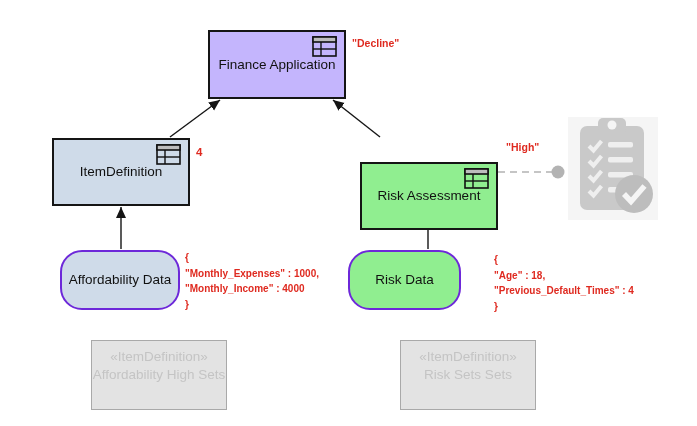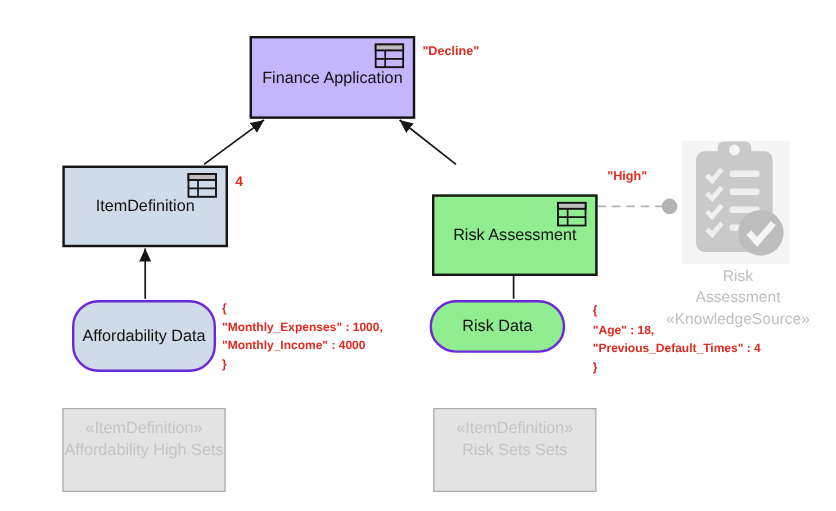--- a/index.html
+++ b/index.html
@@ -15,21 +15,21 @@
   .dec-blue{background:#CFDBE9;}
   .dec-green{background:#90EE90;}
   .input-data{border:2px solid #6d28d9;border-radius:22px;}
   .tbl-icon{position:absolute;top:4px;right:7px;}
   .red-annot{position:absolute;color:#DF2A20;font-size:10.5px;font-weight:700;line-height:1.2;}
   .red-json{position:absolute;color:#DF2A20;font-size:10px;font-weight:600;line-height:15.5px;white-space:nowrap;}
   .red-json div{height:15.5px;}
   .gray-box{
     position:absolute;background:#E3E3E3;border:1.5px solid #A9A9A9;box-sizing:border-box;
     display:flex;flex-direction:column;align-items:center;padding-top:7px;
-    color:#C4C4C4;font-size:13.5px;line-height:18px;text-align:center;
+    color:#C4C4C4;font-size:13.5px;line-height:18px;text-align:center;margin-left:39px;
   }
   .ks-icon{position:absolute;left:568px;top:117px;}
   .ks-label{
     position:absolute;left:553px;top:221px;width:124px;text-align:center;
     color:#BFBFBF;font-size:13px;line-height:18px;
   }
 </style>
 </head>
 <body>
 
@@ -85,21 +85,21 @@
   <div class="node input-data dec-blue" style="left:60px;top:250px;width:120px;height:60px;">
     <span class="node-label">Affordability Data</span>
   </div>
   <div class="red-json" style="left:185px;top:250px;">
     <div>{</div>
     <div>"Monthly_Expenses" : 1000,</div>
     <div>"Monthly_Income" : 4000</div>
     <div>}</div>
   </div>
 
-  <div class="node input-data dec-green" style="left:358px;top:250px;width:113px;height:44px;">
+  <div class="node input-data dec-green" style="left:348px;top:250px;width:113px;height:60px;">
     <span class="node-label">Risk Data</span>
   </div>
   <div class="red-json" style="left:494px;top:252px;">
     <div>{</div>
     <div>"Age" : 18,</div>
     <div>"Previous_Default_Times" : 4</div>
     <div>}</div>
   </div>
 
   <svg class="ks-icon" width="90" height="103" viewBox="0 0 90 103">
@@ -115,25 +115,20 @@
     </g>
     <g fill="#EFEFEF">
       <rect x="40" y="25" width="25" height="5.5" rx="2"></rect>
       <rect x="40" y="40" width="25" height="5.5" rx="2"></rect>
       <rect x="40" y="55" width="25" height="5.5" rx="2"></rect>
       <rect x="40" y="70" width="25" height="5.5" rx="2"></rect>
     </g>
     <circle cx="66" cy="77" r="19" fill="#BDBDBD"></circle>
     <path d="M56,77 l7,7.5 l13.5,-15.5" stroke="#F5F5F5" stroke-width="5.5" fill="none"></path>
   </svg>
-  <div class="ks-label">
-    <div>Risk</div>
-    <div>Assessment</div>
-    <div>«KnowledgeSource»</div>
-  </div>
 
   <div class="gray-box" style="left:52px;top:340px;width:136px;height:70px;">
     <div>«ItemDefinition»</div>
     <div>Affordability High Sets</div>
   </div>
   <div class="gray-box" style="left:361px;top:340px;width:136px;height:70px;">
     <div>«ItemDefinition»</div>
     <div>Risk Sets Sets</div>
   </div>
 

